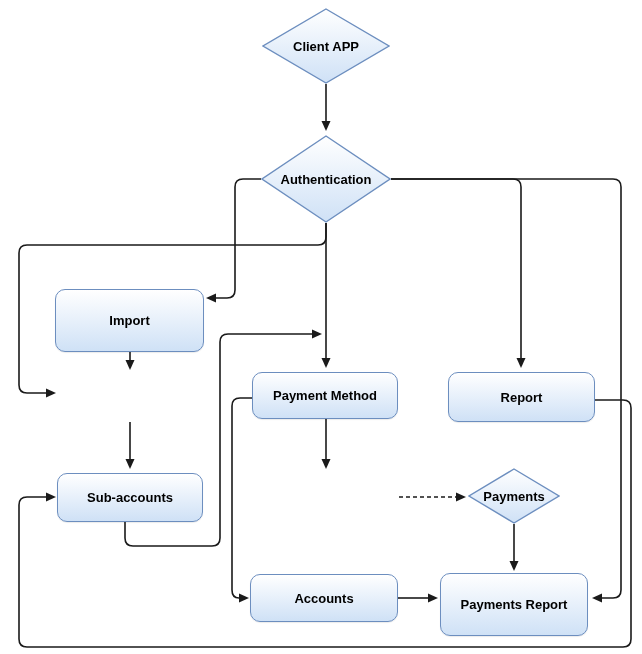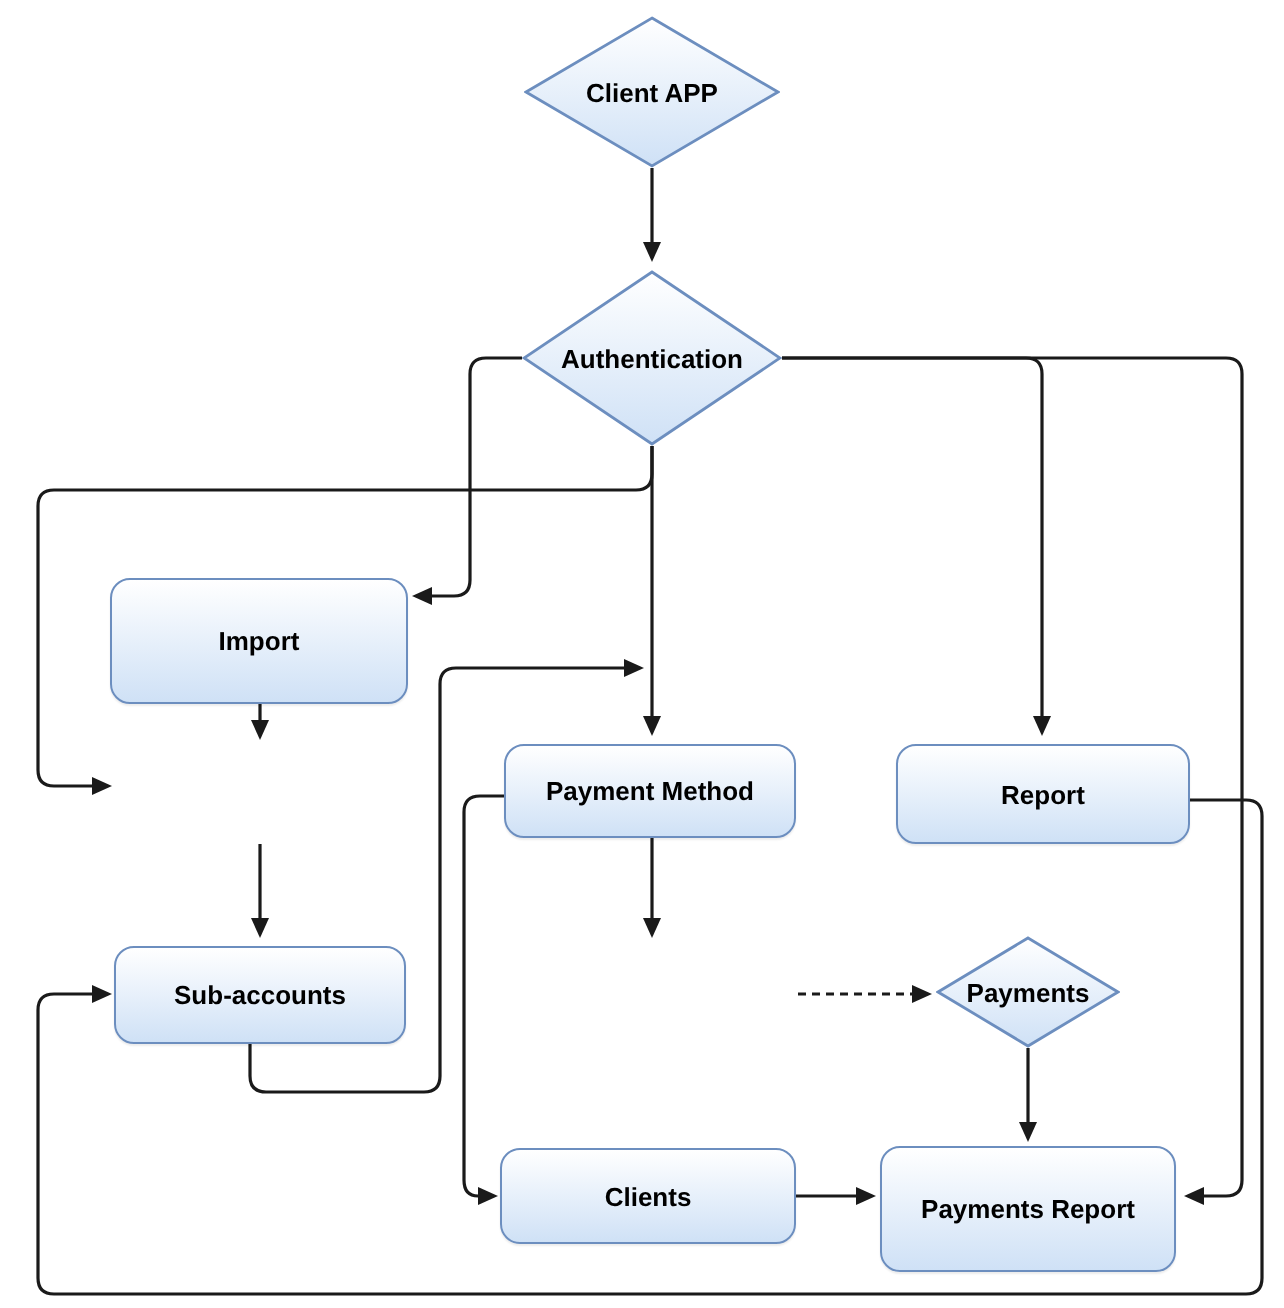--- a/index.html
+++ b/index.html
@@ -89,21 +89,21 @@
       <div class="node rect" style="left: 55px; top: 289px; width: 149px; height: 63px;">
         <span class="label">Import</span>
       </div>
       <div class="node rect" style="left: 252px; top: 372px; width: 146px; height: 47px;">
         <span class="label">Payment Method</span>
       </div>
       <div class="node rect" style="left: 57px; top: 473px; width: 146px; height: 49px;">
         <span class="label">Sub-accounts</span>
       </div>
       <div class="node rect" style="left: 250px; top: 574px; width: 148px; height: 48px;">
-        <span class="label">Clients</span>
+        <span class="label">Accounts</span>
       </div>
       <div class="node rect" style="left: 448px; top: 372px; width: 147px; height: 50px;">
         <span class="label">Report</span>
       </div>
       <div class="node rect" style="left: 440px; top: 573px; width: 148px; height: 63px;">
         <span class="label">Payments Report</span>
       </div>
       <div class="node diamond" style="left: 468px; top: 468px; width: 92px; height: 56px;">
         <svg viewBox="0 0 92 56">
           <polygon points="46,1 91,28 46,55 1,28"></polygon>

